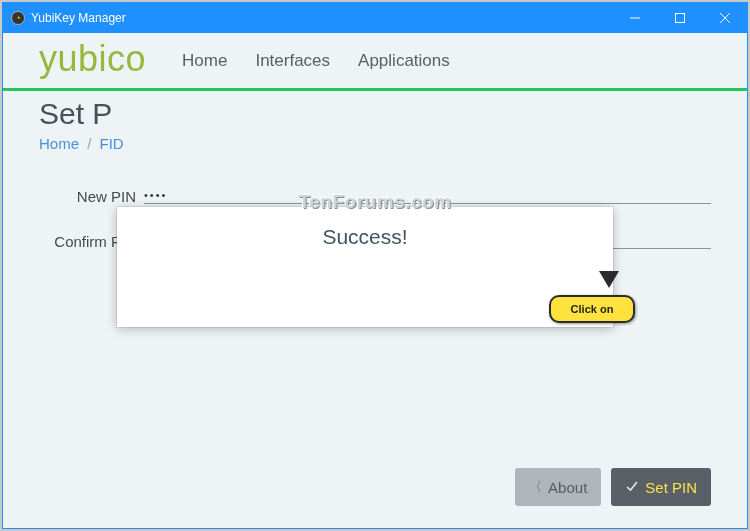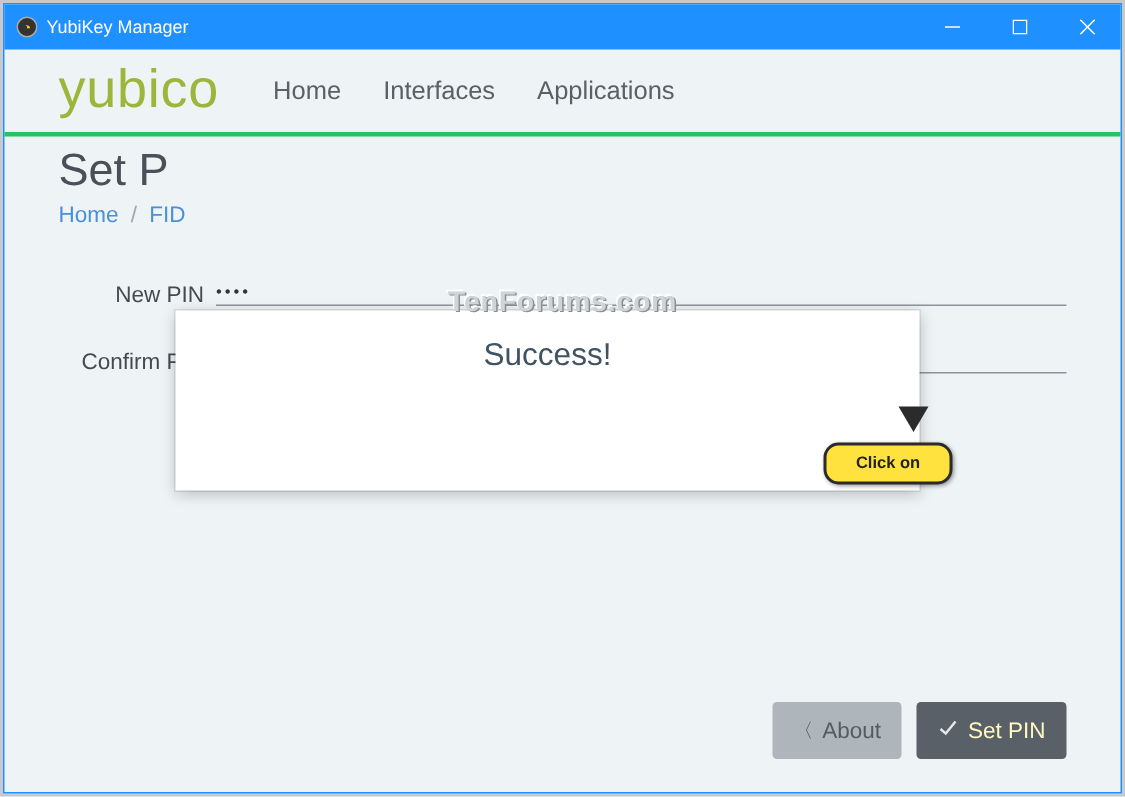--- a/index.html
+++ b/index.html
@@ -31,21 +31,21 @@
     .crumbs .sep { color: #a0a7ad; margin: 0 4px; }
 
     .fields { padding: 36px 36px 0 36px; }
     .fieldrow { display: flex; align-items: center; margin-bottom: 28px; }
     .fieldlabel { width: 105px; text-align: right; color: #444b50; font-size: 15px; padding-right: 8px; }
     .fieldline { flex: 1; border-bottom: 1px solid #8b949b; padding-bottom: 2px; color: #333; font-size: 11px; letter-spacing: 2px; }
     
     .footer { position: absolute; right: 36px; bottom: 22px; display: flex; gap: 10px; }
     .btn { padding: 10px 14px; border-radius: 3px; font-size: 15px; display: inline-flex; align-items: center; gap: 6px; }
     .btn.back { background: #aeb6bc; color: #555c60; }
-    .btn.primary { background: #5a6067; color: #fef9c3; }
+    .btn.primary { background: #5a6067; color: #fde047; }
     .btn .chev { font-size: 13px; }
 
     
     .modal { position: absolute; left: 114px; top: 174px; width: 496px; height: 120px; background: #ffffff; box-shadow: 0 2px 10px rgba(0,0,0,0.25), 0 0 0 1px rgba(0,0,0,0.08); }
     .modal-title { text-align: center; font-size: 21px; color: #3f5360; font-weight: 400; padding-top: 18px; }
     .modal-ok { position: absolute; right: 22px; bottom: 12px; color: #0c4a6e; font-size: 16px; }
 
     
     .callout { position: absolute; left: 546px; top: 214px; width: 86px; height: 28px; background: #ffe23d; border: 2px solid #2b2b2b; border-radius: 10px; display: flex; align-items: center; justify-content: center; font-size: 11px; font-weight: 600; color: #222; box-shadow: 1px 1px 3px rgba(0,0,0,0.4); z-index: 50; margin-top: 48px; }
     .callout-tail { position: absolute; left: 598px; top: 240px; width: 0; height: 0; border-left: 8px solid transparent; border-right: 8px solid transparent; border-top: 14px solid #ffe23d; z-index: 51; }

